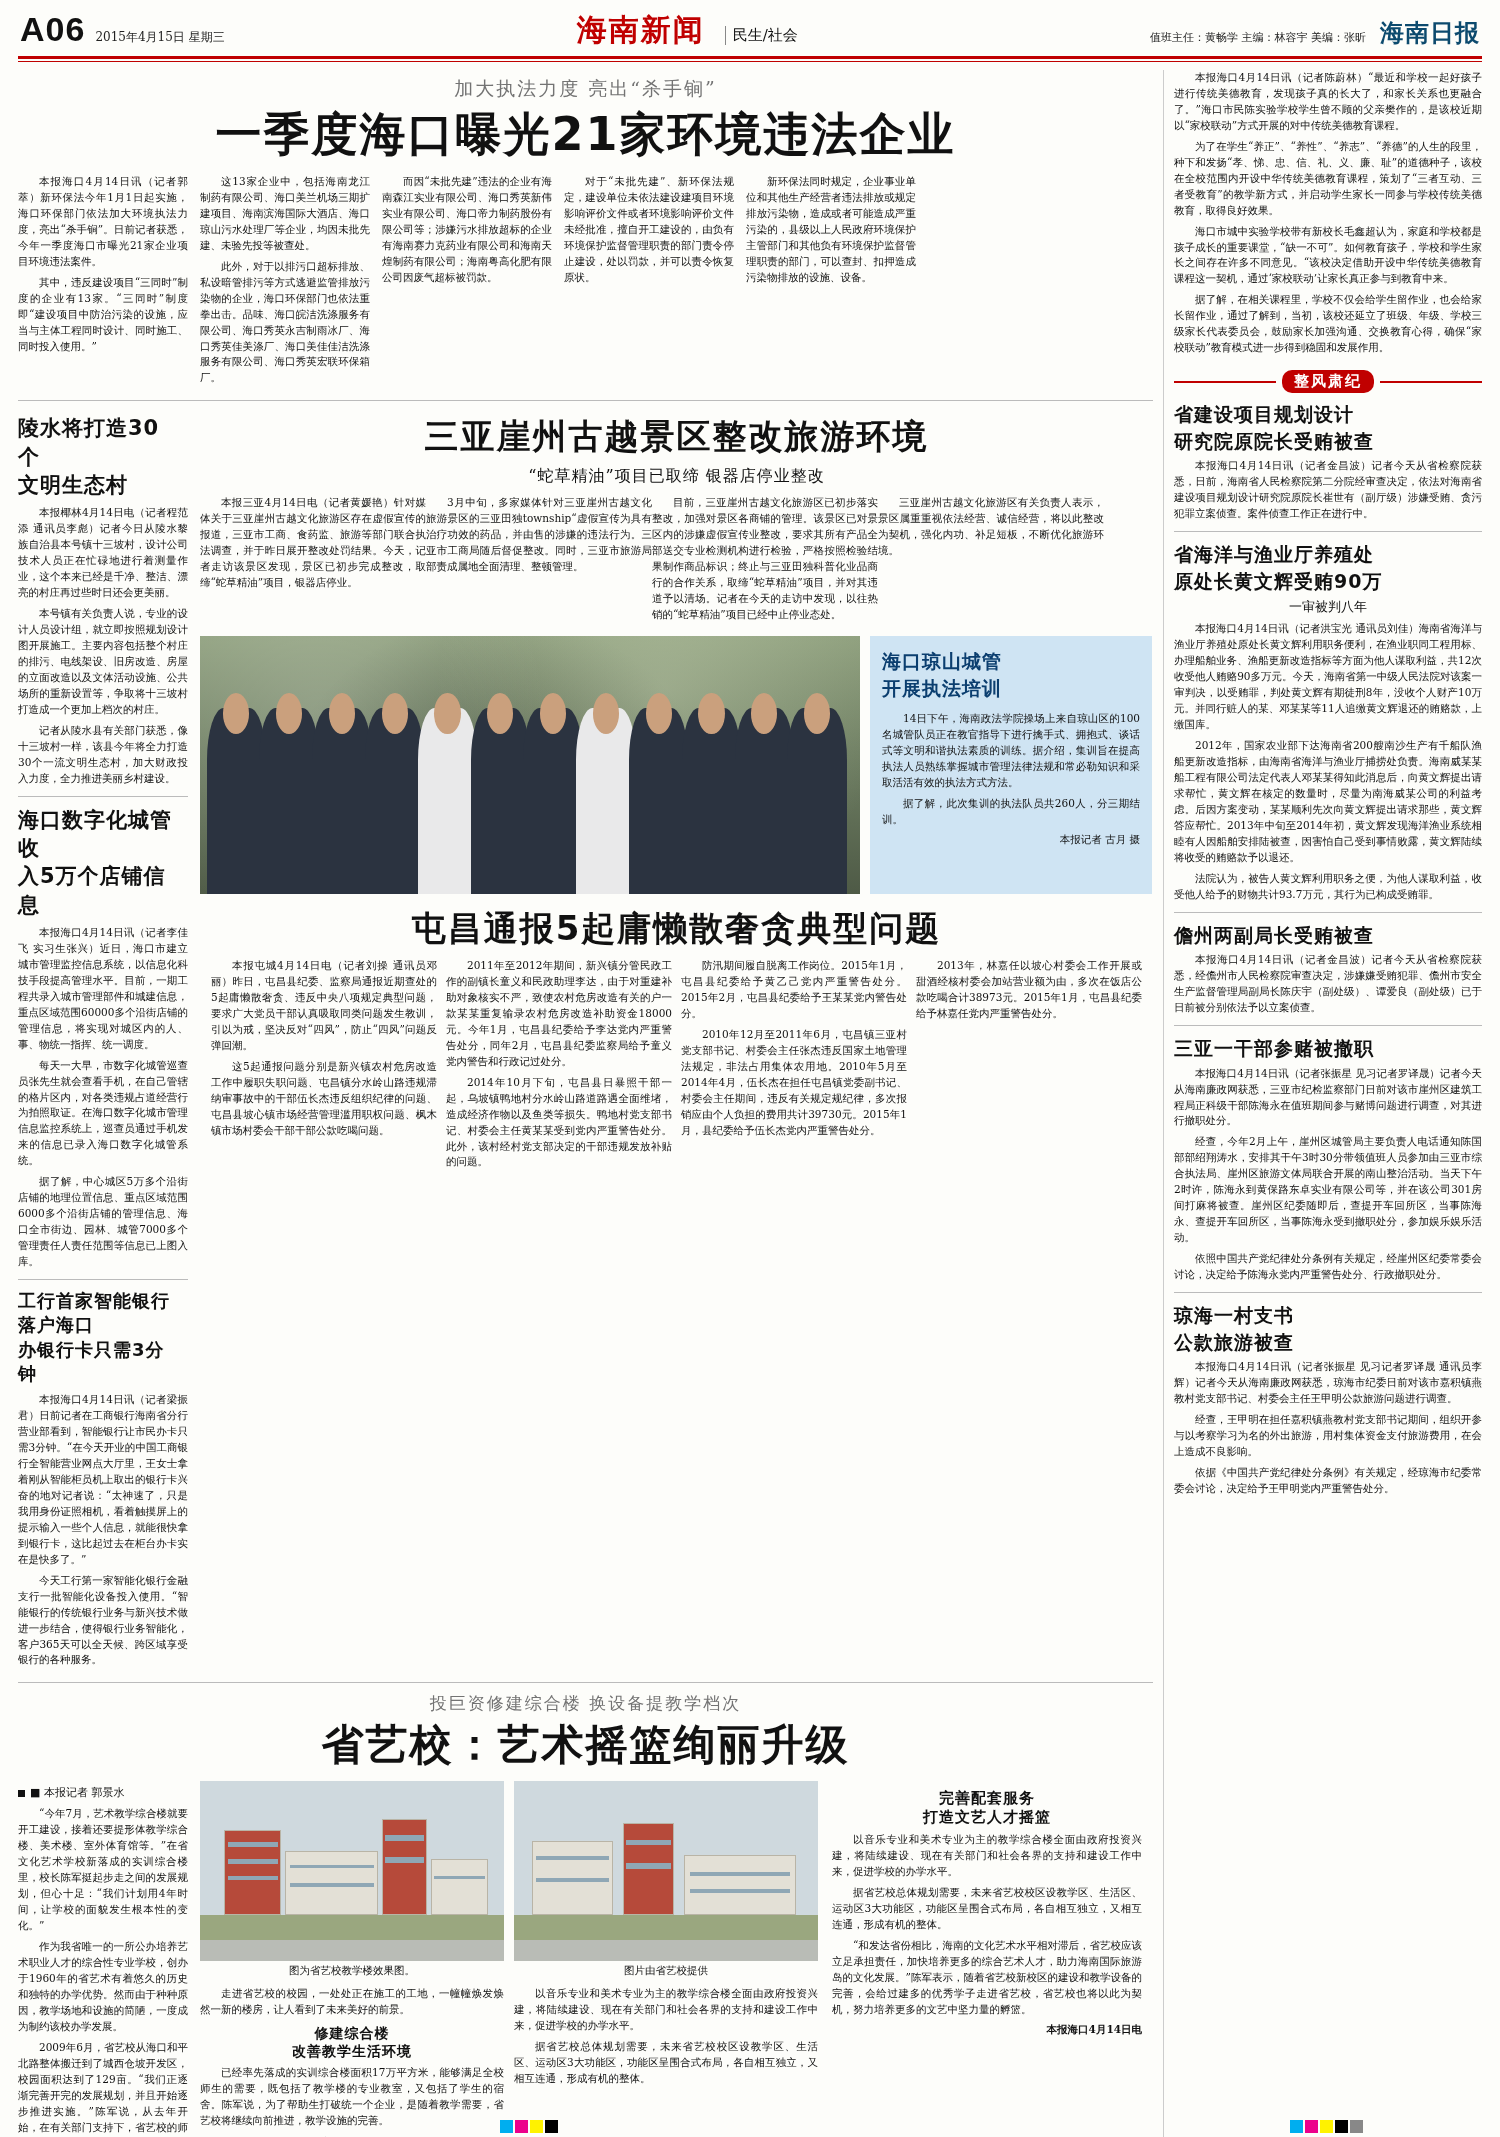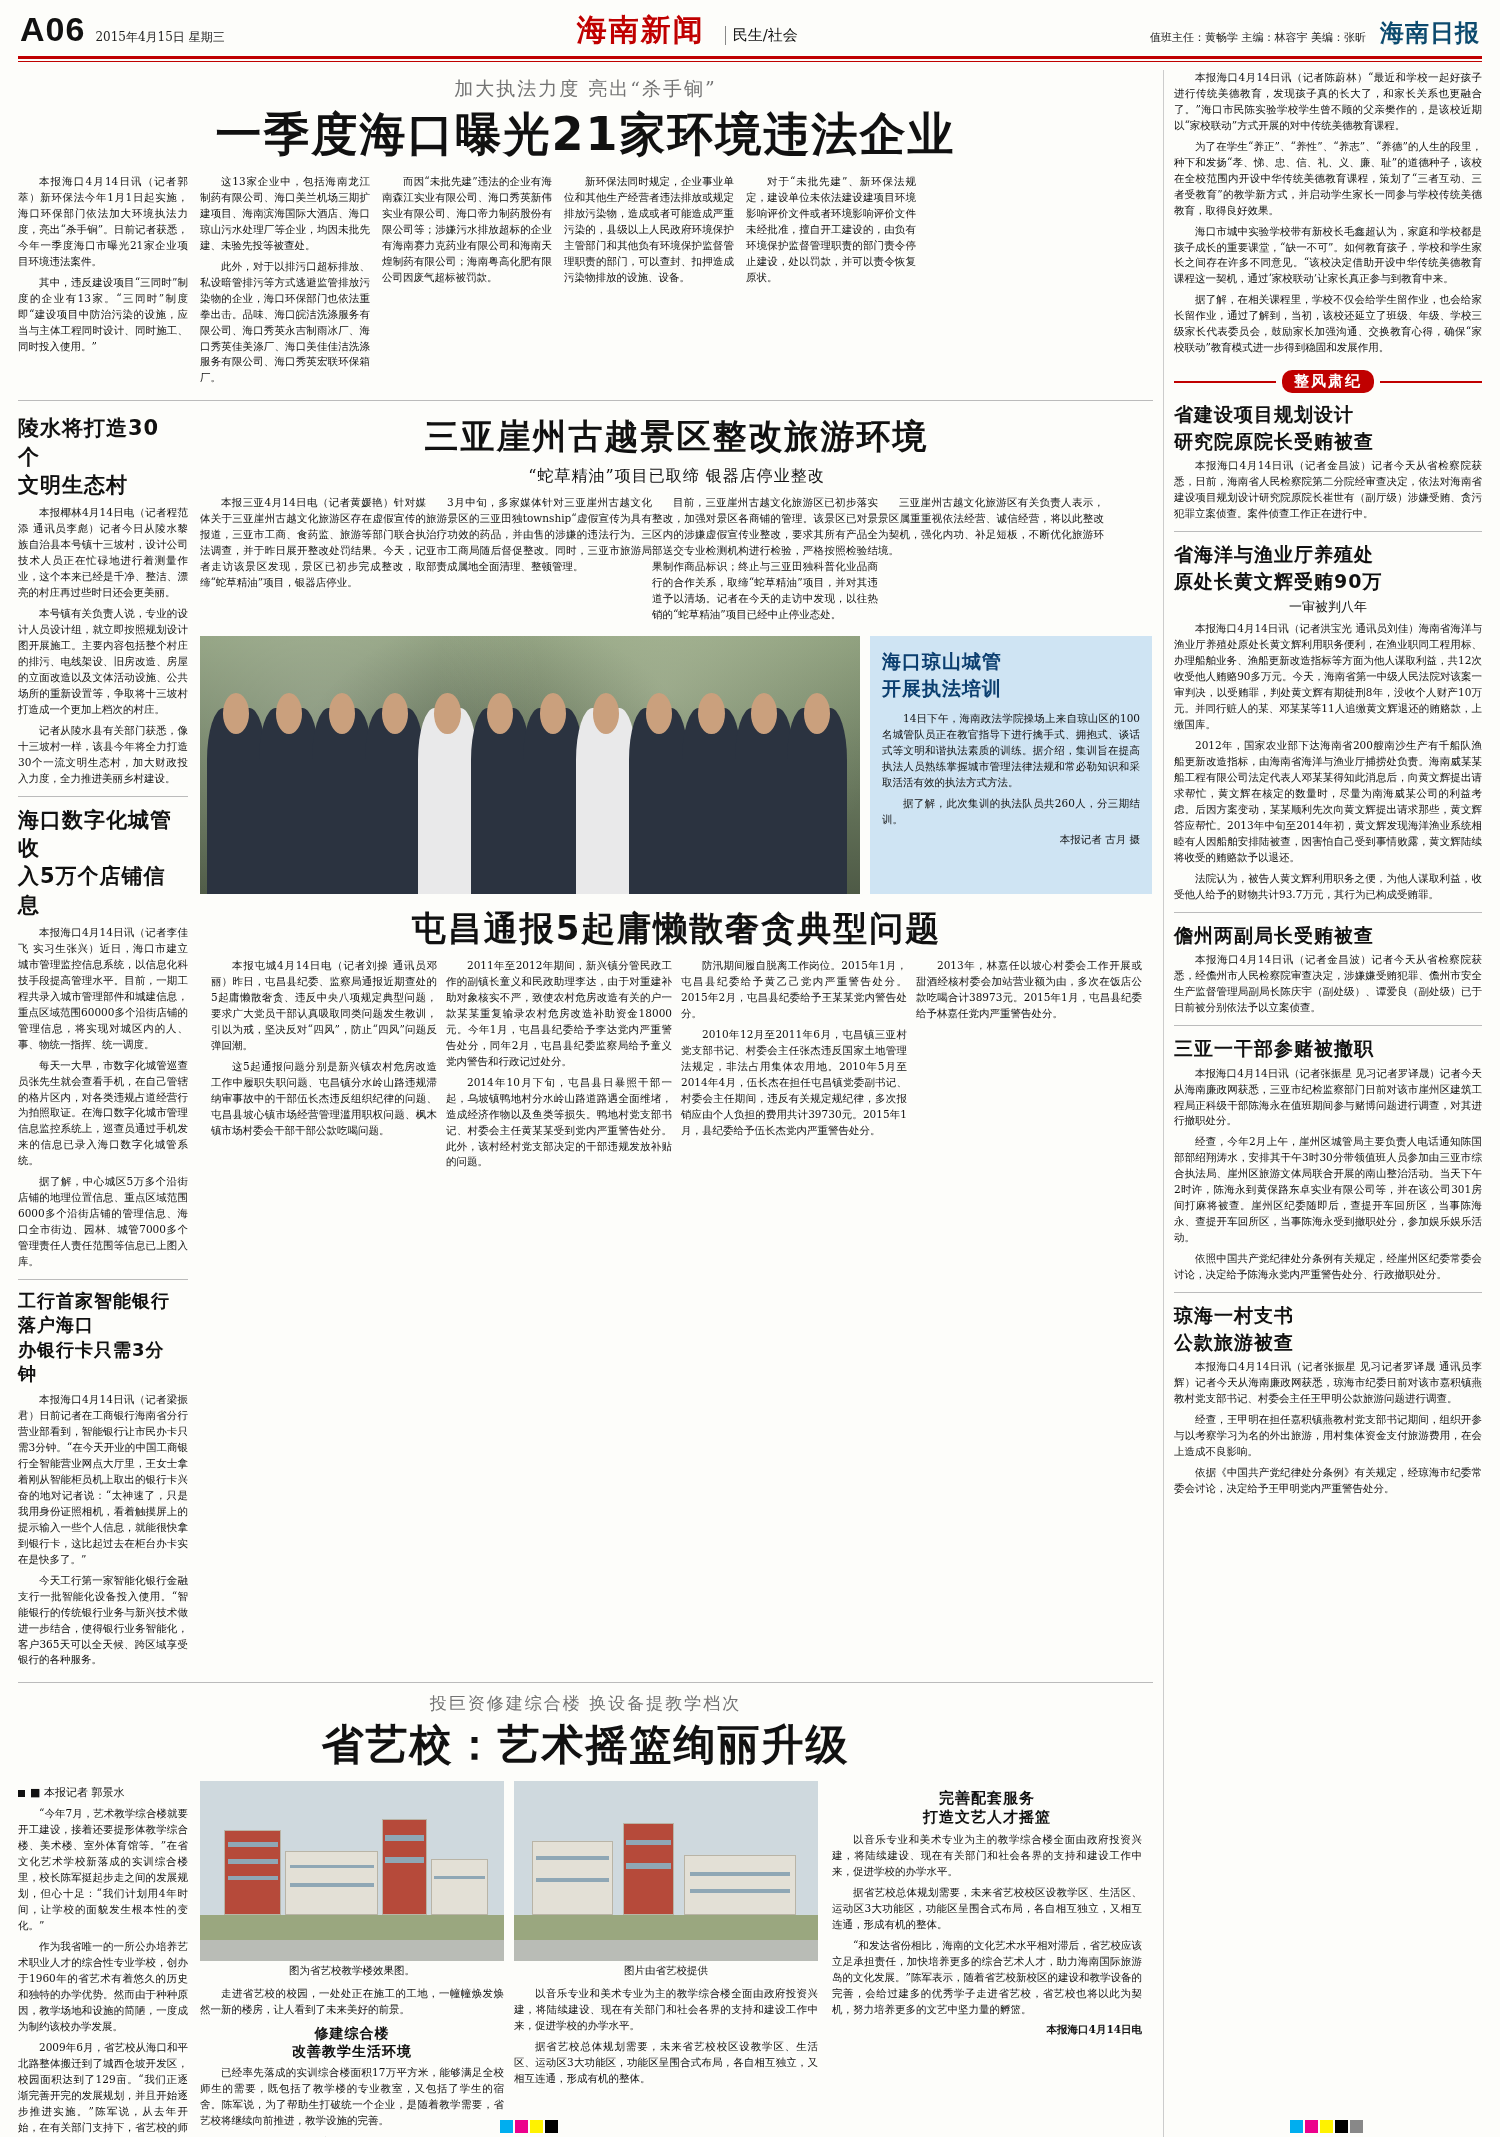--- a/index.html
+++ b/index.html
@@ -129,24 +129,24 @@
             <p class="p ind">其中，违反建设项目“三同时”制度的企业有13家。“三同时”制度即“建设项目中防治污染的设施，应当与主体工程同时设计、同时施工、同时投入使用。”</p>
             </div>
           <div style="width:170px;">
               <p class="p ind">这13家企业中，包括海南龙江制药有限公司、海口美兰机场三期扩建项目、海南滨海国际大酒店、海口琼山污水处理厂等企业，均因未批先建、未验先投等被查处。</p>
             <p class="p ind">此外，对于以排污口超标排放、私设暗管排污等方式逃避监管排放污染物的企业，海口环保部门也依法重拳出击。品味、海口皖洁洗涤服务有限公司、海口秀英永吉制雨冰厂、海口秀英佳美涤厂、海口美佳佳洁洗涤服务有限公司、海口秀英宏联环保箱厂。</p>
             </div>
           <div style="width:170px;">
               <p class="p ind">而因“未批先建”违法的企业有海南森江实业有限公司、海口秀英新伟实业有限公司、海口帝力制药股份有限公司等；涉嫌污水排放超标的企业有海南赛力克药业有限公司和海南天煌制药有限公司；海南粤高化肥有限公司因废气超标被罚款。</p>
             </div>
           <div style="width:170px;">
+              <p class="p ind">对于“未批先建”、新环保法规定，建设单位未依法建设建项目环境影响评价文件或者环境影响评价文件未经批准，擅自开工建设的，由负有环境保护监督管理职责的部门责令停止建设，处以罚款，并可以责令恢复原状。</p>
+            </div>
+          <div style="width:170px;">
               <p class="p ind">新环保法同时规定，企业事业单位和其他生产经营者违法排放或规定排放污染物，造成或者可能造成严重污染的，县级以上人民政府环境保护主管部门和其他负有环境保护监督管理职责的部门，可以查封、扣押造成污染物排放的设施、设备。</p>
-            </div>
-          <div style="width:170px;">
-              <p class="p ind">对于“未批先建”、新环保法规定，建设单位未依法建设建项目环境影响评价文件或者环境影响评价文件未经批准，擅自开工建设的，由负有环境保护监督管理职责的部门责令停止建设，处以罚款，并可以责令恢复原状。</p>
             </div>
         </div>
       </div>
 
       <div class="divider"></div>
 
       <div style="display:flex;gap:12px;">
 
         <div class="leftband">
 

